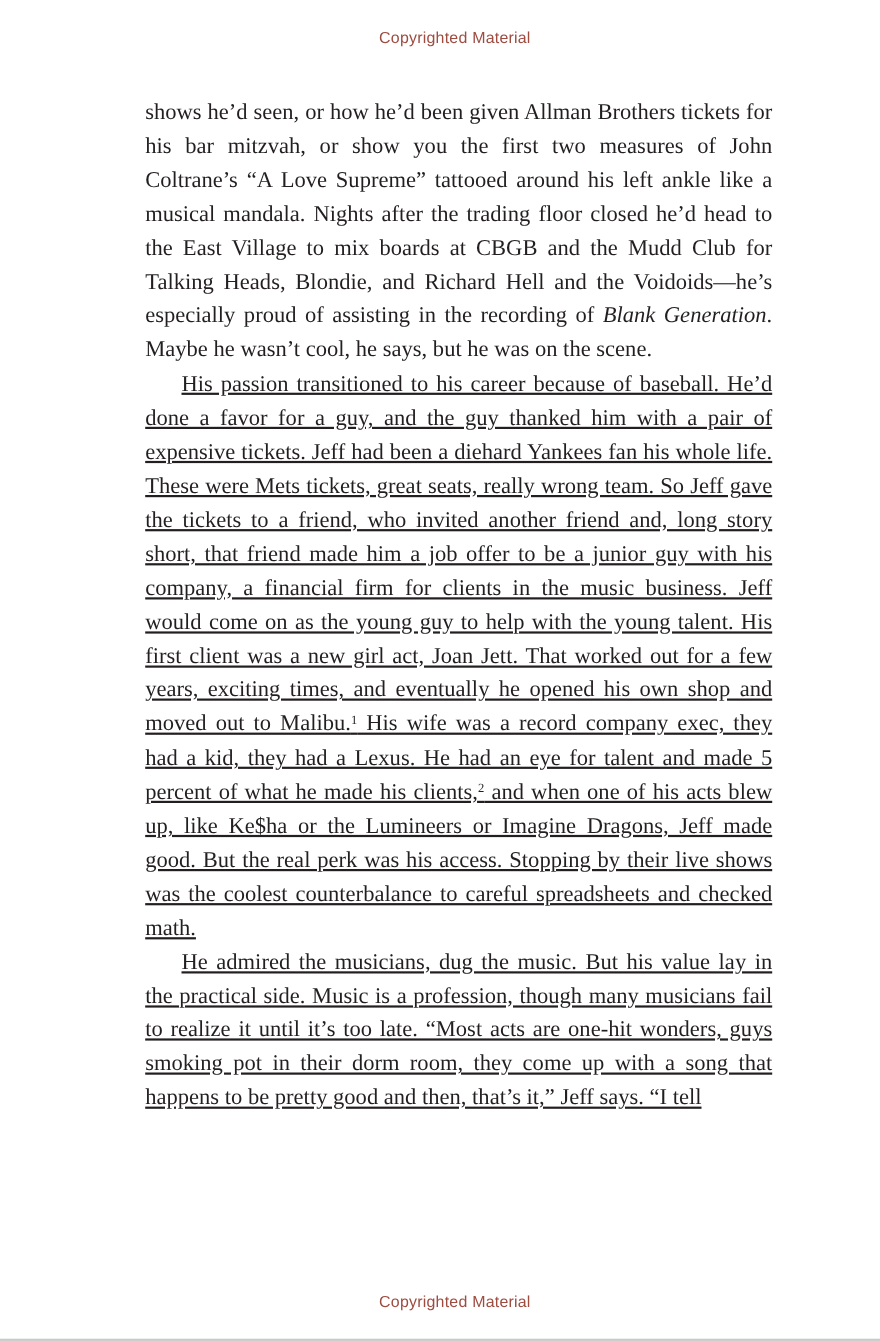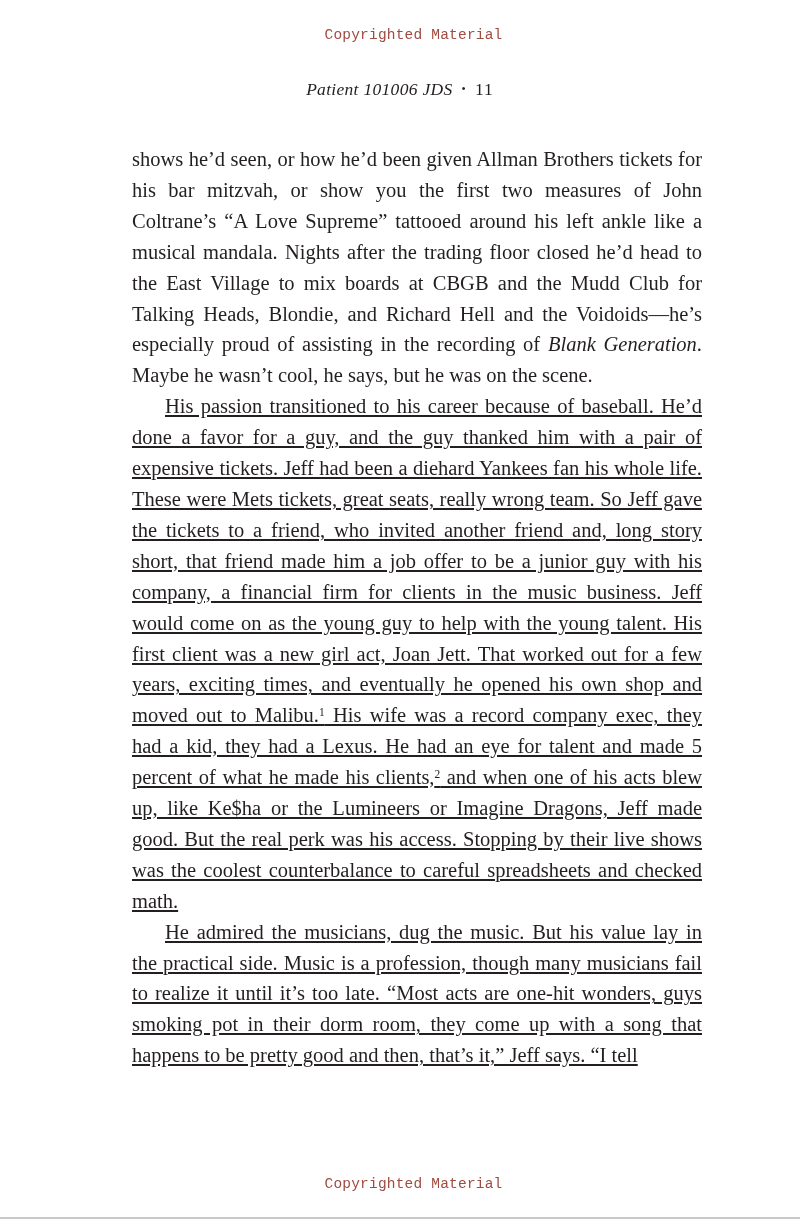--- a/index.html
+++ b/index.html
@@ -12,21 +12,21 @@
     height: 1219px;
     margin: 0 auto;
     background: #ffffff;
     overflow: hidden;
     border-bottom: 2px solid #c9c9c9;
   }
 
   .copyright {
     text-align: center;
     color: var(--copyright-color, #9e4b40);
-    font-family: Liberation Mono, monospace;
+    font-family: Liberation Sans, sans-serif;
     font-size: 14.5px;
     letter-spacing: 0.2px;
     margin-left: 27px;
   }
   .copyright.top { padding-top: 27px; }
   .copyright.bottom {
     position: absolute;
     left: 0; right: 0;
     bottom: 25px;
   }
@@ -69,23 +69,20 @@
     letter-spacing: 0;
   }
 </style>
 </head>
 <body>
 
 <div class="page">
 
   <div class="copyright top">Copyrighted Material</div>
 
-  <div class="running-header">
-    <span class="header-title">Patient 101006 JDS</span><span class="header-sep">•</span><span class="header-page">11</span>
-  </div>
 
   <div class="body-text">
       <p class="para"><span>shows he’d seen, or how he’d been given Allman Brothers tickets for his bar mitzvah, or show you the first two measures of John Coltrane’s “A Love Supreme” tattooed around his left ankle like a musical mandala. Nights after the trading floor closed he’d head to the East Village to mix boards at CBGB and the Mudd Club for Talking Heads, Blondie, and Richard Hell and the Voidoids—he’s especially proud of assisting in the recording of </span><em>Blank Generation</em><span>. Maybe he wasn’t cool, he says, but he was on the scene.</span></p>
       <p class="para indent"><span>His passion transitioned to his career because of baseball. He’d done a favor for a guy, and the guy thanked him with a pair of expensive tickets. Jeff had been a diehard Yankees fan his whole life. These were Mets tickets, great seats, really wrong team. So Jeff gave the tickets to a friend, who invited another friend and, long story short, that friend made him a job offer to be a junior guy with his company, a financial firm for clients in the music business. Jeff would come on as the young guy to help with the young talent. His first client was a new girl act, Joan Jett. That worked out for a few years, exciting times, and eventually he opened his own shop and moved out to Malibu.</span><sup>1</sup><span> His wife was a record company exec, they had a kid, they had a Lexus. He had an eye for talent and made 5 percent of what he made his clients,</span><sup>2</sup><span> and when one of his acts blew up, like Ke$ha or the Lumineers or Imagine Dragons, Jeff made good. But the real perk was his access. Stopping by their live shows was the coolest counterbalance to careful spreadsheets and checked math.</span></p>
       <p class="para indent"><span>He admired the musicians, dug the music. But his value lay in the practical side. Music is a profession, though many musicians fail to realize it until it’s too late. “Most acts are one-hit wonders, guys smoking pot in their dorm room, they come up with a song that happens to be pretty good and then, that’s it,” Jeff says. “I tell</span></p>
     </div>
 
   <div class="copyright bottom">Copyrighted Material</div>
 
 </div>

